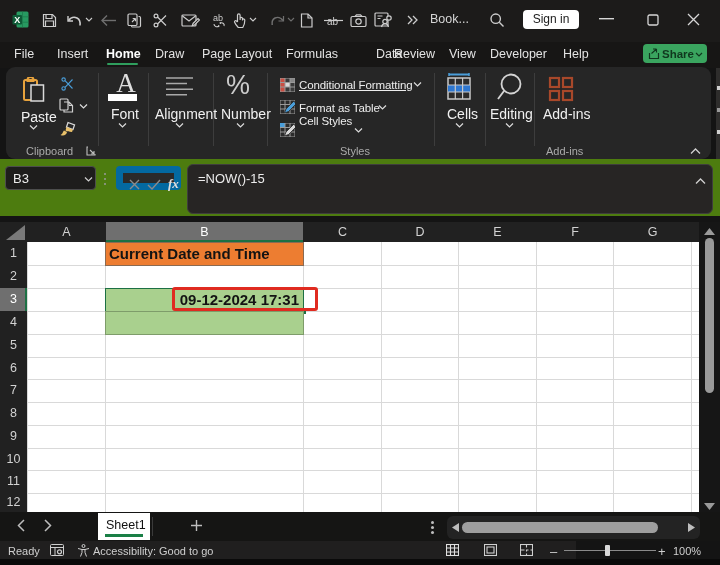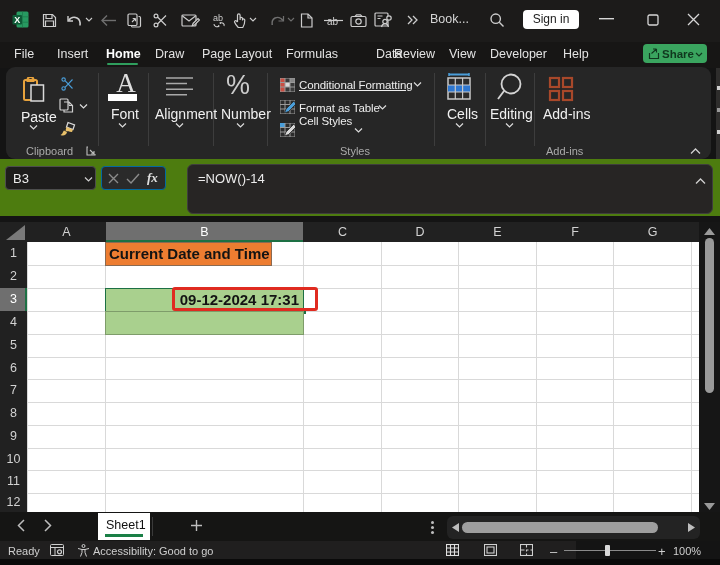--- a/index.html
+++ b/index.html
@@ -326,32 +326,32 @@
 
   <div class="abs" style="left:5px; top:7px; width:91px; height:24px; background:#1e1d1c; border:1px solid #4d4d4d; border-radius:4px;">
     <span class="abs" style="left:7px; top:4px; color:#ececec; font-size:13px;">B3</span>
     <svg class="abs" style="left:78px; top:10px;" width="9" height="5" viewBox="0 0 9 5" fill="none" stroke="#cfcfcf" stroke-width="1.2">
           <path d="M1 .5 l3.5 3.5 l3.5 -3.5"></path>
         </svg>
   </div>
 
   <div class="abs" style="left:104px; top:14px; width:2px; height:2px; background:#9a9a9a; border-radius:50%; box-shadow:0 5px 0 #9a9a9a, 0 10px 0 #9a9a9a;"></div>
 
-  <div class="abs" style="left:101px; top:7px; width:65px; height:24px; background:#2a2a2a; border:1px solid #0369a1; border-radius:4px;">
+  <div class="abs" style="left:116px; top:7px; width:65px; height:24px; background:#2a2a2a; border:7px solid #0369a1; border-radius:4px;">
     <svg class="abs" style="left:6px; top:6px;" width="11" height="11" viewBox="0 0 11 11" fill="none" stroke="#8b8b8b" stroke-width="1.4">
           <path d="M1 1 L10 10 M10 1 L1 10"></path>
         </svg>
     <svg class="abs" style="left:24px; top:6px;" width="14" height="11" viewBox="0 0 14 11" fill="none" stroke="#8b8b8b" stroke-width="1.4">
           <path d="M1 6 L5 10 L13 1"></path>
         </svg>
     <span class="abs" style="left:45px; top:3px; color:#e0e0e0; font-size:13px; font-style:italic; font-family:'Liberation Serif',serif; font-weight:bold;">fx</span>
   </div>
 
   <div class="abs" style="left:187px; top:5px; width:526px; height:50px; background:#272524; border:1px solid #3f3e3d; border-radius:6px;">
-    <span class="abs" style="left:10px; top:6px; color:#ececec; font-size:13px;">=NOW()-14</span>
+    <span class="abs" style="left:10px; top:6px; color:#ececec; font-size:13px;">=NOW()-15</span>
     <svg class="abs" style="left:507px; top:13px;" width="11" height="6" viewBox="0 0 11 6" fill="none" stroke="#cfcfcf" stroke-width="1.3">
           <path d="M1 5.5 L5.5 1 L10 5.5"></path>
         </svg>
   </div>
 </div>
 
 <div id="grid">
 
   <div class="abs" style="left:0; top:0; width:699px; height:20px; background:#212121;"></div>
 
@@ -396,21 +396,21 @@
   <div class="gl-h" style="top:89px;  width:672px;"></div>
   <div class="gl-h" style="top:112px; width:672px;"></div>
   <div class="gl-h" style="top:135px; width:672px;"></div>
   <div class="gl-h" style="top:157px; width:672px;"></div>
   <div class="gl-h" style="top:180px; width:672px;"></div>
   <div class="gl-h" style="top:203px; width:672px;"></div>
   <div class="gl-h" style="top:226px; width:672px;"></div>
   <div class="gl-h" style="top:248px; width:672px;"></div>
   <div class="gl-h" style="top:271px; width:672px;"></div>
 
-  <div class="abs" style="left:105px; top:20px; width:167px; height:24px; background:#ed7d31; border:1px solid #8a6a52; color:#131313; font-weight:bold; font-size:15px; line-height:22px; padding-left:3px;">Current Date and Time</div>
+  <div class="abs" style="left:105px; top:20px; width:199px; height:24px; background:#ed7d31; border:1px solid #8a6a52; color:#131313; font-weight:bold; font-size:15px; line-height:22px; padding-left:3px;">Current Date and Time</div>
 
 
   <div class="abs" style="left:105px; top:66px; width:199px; height:24px; background:#a9d08e; border:1.5px solid #1d7044; color:#131313; font-weight:bold; font-size:15px; line-height:21px; text-align:right; padding-right:4px;">09-12-2024 17:31</div>
   <div class="abs" style="left:301px; top:87px; width:5px; height:5px; background:#1d7044;"></div>
 
   <div class="abs" style="left:105px; top:89px; width:199px; height:24px; background:#a9d08e; border:1px solid #7e9c6a;"></div>
 
   <div class="abs" style="left:172px; top:65px; width:146px; height:24px; border:3.5px solid #e02b20; border-radius:3px;"></div>
 </div>
 

